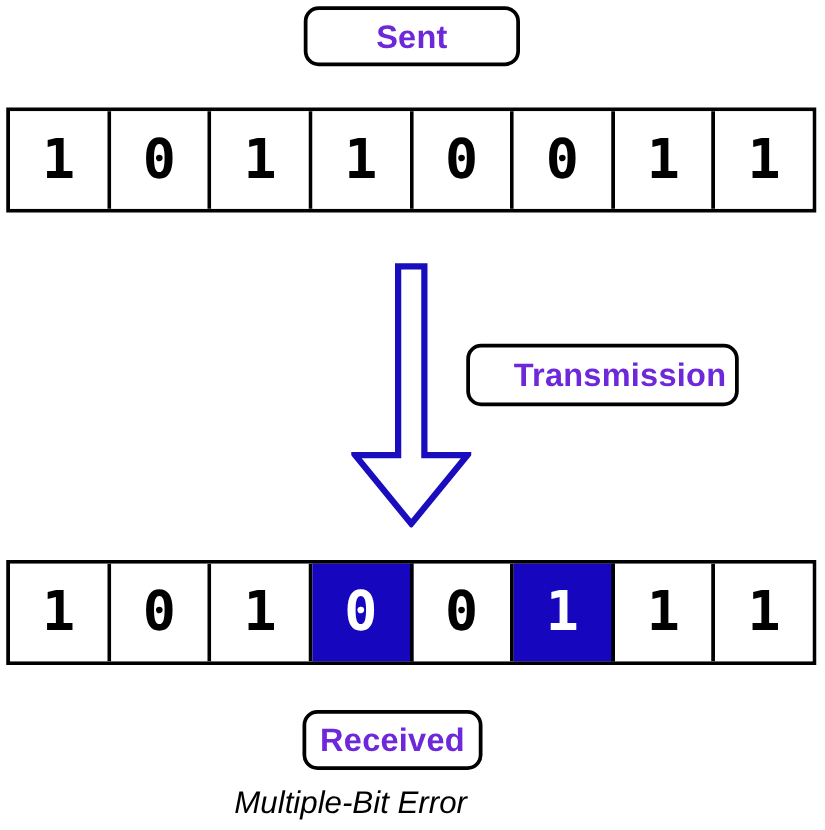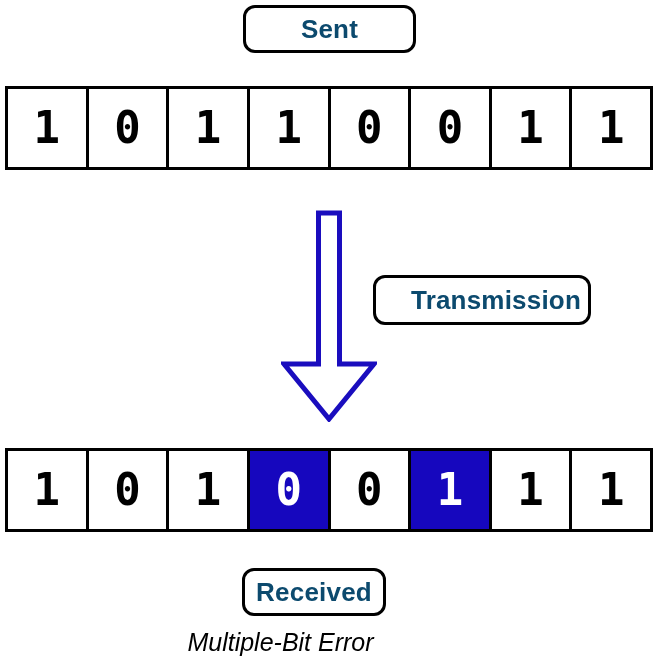--- a/index.html
+++ b/index.html
@@ -23,21 +23,21 @@
   
   .pill {
     position: absolute;
     box-sizing: border-box;
     border: 3px solid #000000;
     border-radius: 12px;
     background: #ffffff;
     display: flex;
     align-items: center;
     justify-content: center;
-    color: #0c4a6e;
+    color: #6d28d9;
     font-weight: bold;
     letter-spacing: 0.2px;
     font-family: "Liberation Sans", sans-serif;
   }
   #pill-sent {
     left: 243px;
     top: 5px;
     width: 173px;
     height: 48px;
     font-size: 26px;

